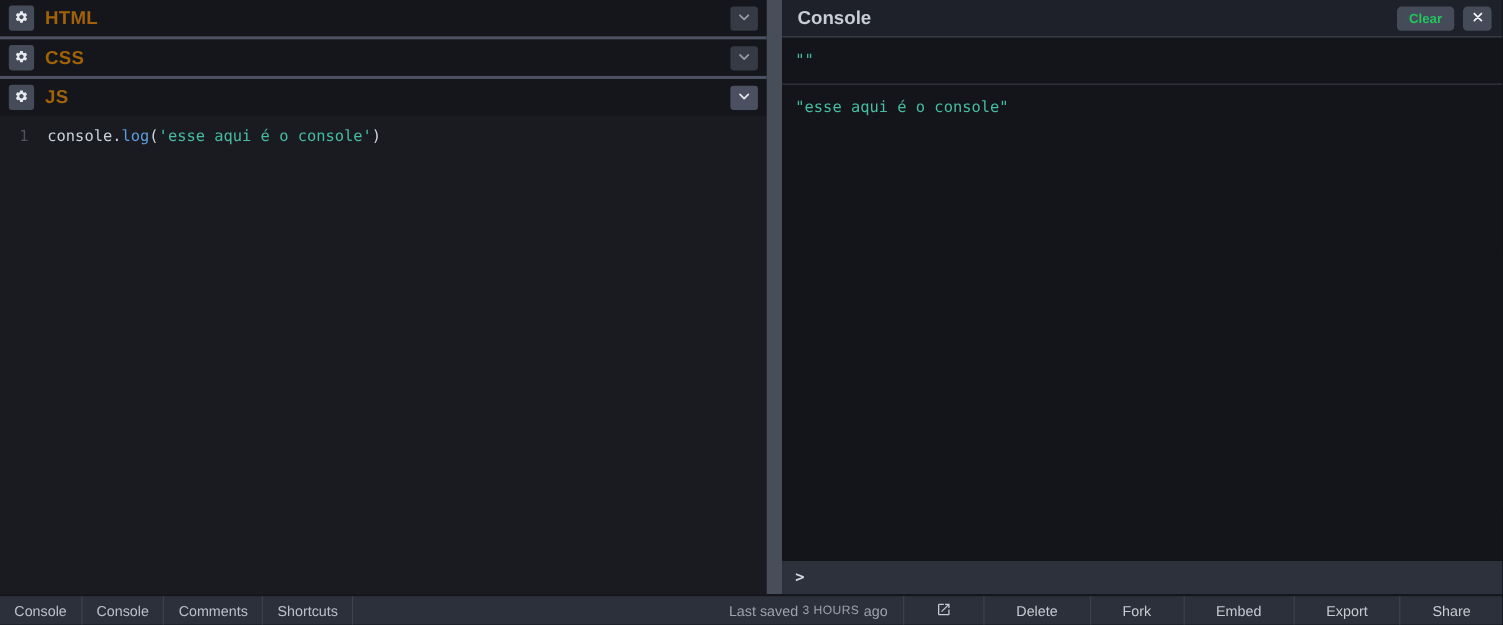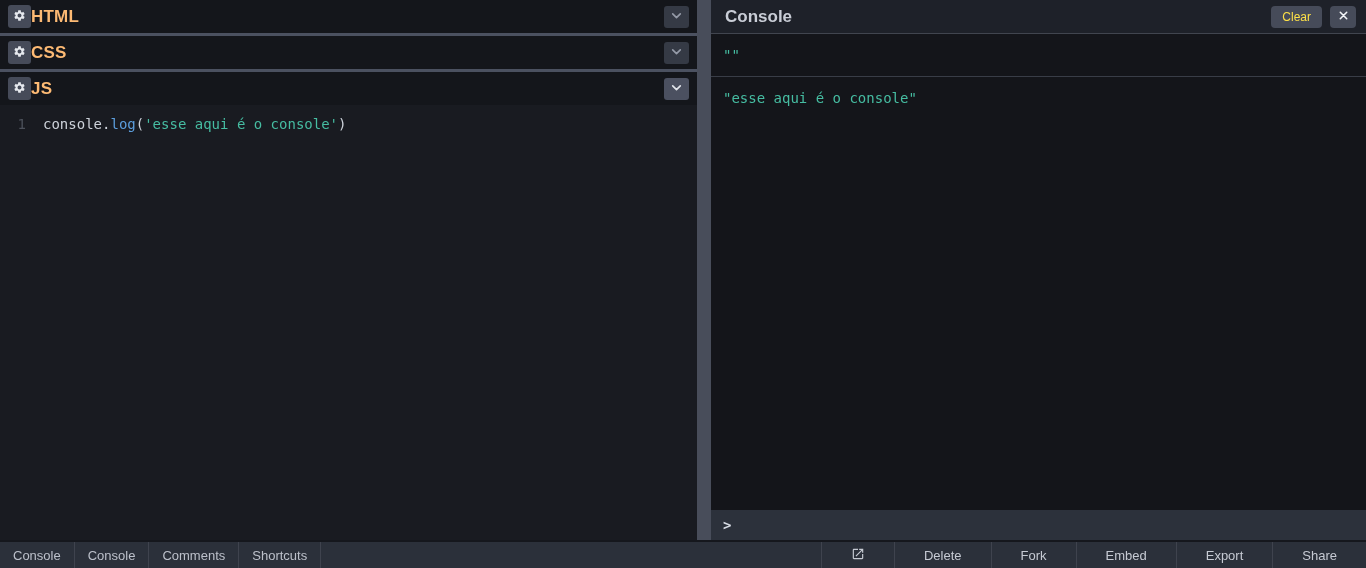--- a/index.html
+++ b/index.html
@@ -8,41 +8,41 @@
   .app { width:1366px; height:568px; display:flex; flex-direction:column; background:#101117; }
   .main { display:flex; flex-direction:row; height:540px; }
 
   
   .editors-column { width:697px; display:flex; flex-direction:column; }
   .panel-header { height:33px; background:#14161b; display:flex; align-items:center; padding:0 8px; flex:0 0 33px; }
   .h-divider { height:3px; background:#4b5160; flex:0 0 3px; }
   .icon-btn { border:none; cursor:pointer; display:flex; align-items:center; justify-content:center; }
   .gear-btn { width:23px; height:23px; border-radius:3px; background:#464b59; color:#e7eaef; }
   .gear-btn svg { width:13px; height:13px; fill:currentColor; }
-  .panel-title { font-size:17px; font-weight:bold; color:#fdba74; letter-spacing:0.2px; }
+  .panel-title { margin-left:10px; font-size:17px; font-weight:bold; color:#a16207; letter-spacing:0.2px; }
   .chevron-btn { margin-left:auto; width:25px; height:22px; border-radius:3px; background:#353a45; color:#959ba8; }
   .chevron-btn.active { background:#4b5060; color:#e2e5eb; }
   .chevron-btn svg { width:13px; height:13px; stroke:currentColor; fill:none; stroke-width:3; stroke-linecap:round; stroke-linejoin:round; }
 
   .code-area { flex:1; background:#191b21; padding-top:10px; font-family:"DejaVu Sans Mono", monospace; font-size:14px; cursor:text; }
   .code-line { display:flex; line-height:19px; }
   .ln { width:26px; text-align:right; color:#4c515b; flex:0 0 26px; }
   .code-text { margin-left:17px; white-space:pre; }
   .tok-plain { color:#cdd2da; }
   .tok-method { color:#5c9edd; }
   .tok-string { color:#46bda2;margin-top:20px; }
 
   
   .gutter { width:14px; background:#484d5a; cursor:col-resize; flex:0 0 14px; }
 
   
   .console-column { flex:1; display:flex; flex-direction:column; background:#14151a; }
   .console-header { height:34px; flex:0 0 34px; background:#1e2129; border-bottom:1px solid #41454f; display:flex; align-items:center; padding:0 10px 0 14px; }
   .console-title { font-size:17px; font-weight:bold; color:#c9cdd6; }
-  .clear-btn { margin-left:auto; background:#464b59; border:none; border-radius:4px; color:#fde047; font-size:12px; font-family:"Liberation Sans", sans-serif; padding:4px 11px; cursor:pointer; }
+  .clear-btn { margin-left:auto; background:#464b59; border:none; border-radius:4px; color:#22c55e; font-size:12px; font-family:"Liberation Sans", sans-serif; padding:4px 11px; cursor:pointer;font-weight:bold; }
   .close-btn { margin-left:8px; width:26px; height:22px; border-radius:4px; background:#464b59; color:#f2f4f7; }
   .close-btn svg { width:11px; height:11px; stroke:currentColor; stroke-width:3.5; stroke-linecap:round; }
 
   .console-output { flex:1; overflow:hidden; font-family:"DejaVu Sans Mono", monospace; font-size:14px; color:#46bda2; }
   .console-entry { padding:13px 12px; }
   .console-entry + .console-entry { border-top:1px solid #393d47; }
 
   .console-prompt { height:30px; flex:0 0 30px; background:#2c313b; display:flex; align-items:center; padding:0 12px; font-family:"DejaVu Sans Mono", monospace; font-size:14px; }
   .caret { color:#d7dbe4; font-weight:bold; }
   .prompt-input { flex:1; margin-left:8px; background:transparent; border:none; outline:none; color:#d7dbe4; font-family:"DejaVu Sans Mono", monospace; font-size:14px; }
@@ -140,20 +140,25 @@
       </div>
     </div>
   </div>
 
   <div class="footer">
     <button class="footer-tab">Console</button>
     <button class="footer-tab">Console</button>
     <button class="footer-tab">Comments</button>
     <button class="footer-tab">Shortcuts</button>
     <div class="footer-spacer"></div>
+    <div class="last-saved">
+      <span>Last saved</span>
+      <span class="ls-time">3 hours</span>
+      <span>ago</span>
+    </div>
     <button class="footer-action">
       <span><svg viewBox="0 0 24 24">
             <path d="M19 19H5V5h7V3H5c-1.11 0-2 .9-2 2v14c0 1.1.89 2 2 2h14c1.1 0 2-.9 2-2v-7h-2v7zM14 3v2h3.59l-9.83 9.83 1.41 1.41L19 6.41V10h2V3h-7z"></path>
           </svg></span>
     </button>
     <button class="footer-action">Delete</button>
     <button class="footer-action">Fork</button>
     <button class="footer-action">Embed</button>
     <button class="footer-action">Export</button>
     <button class="footer-action">Share</button>

